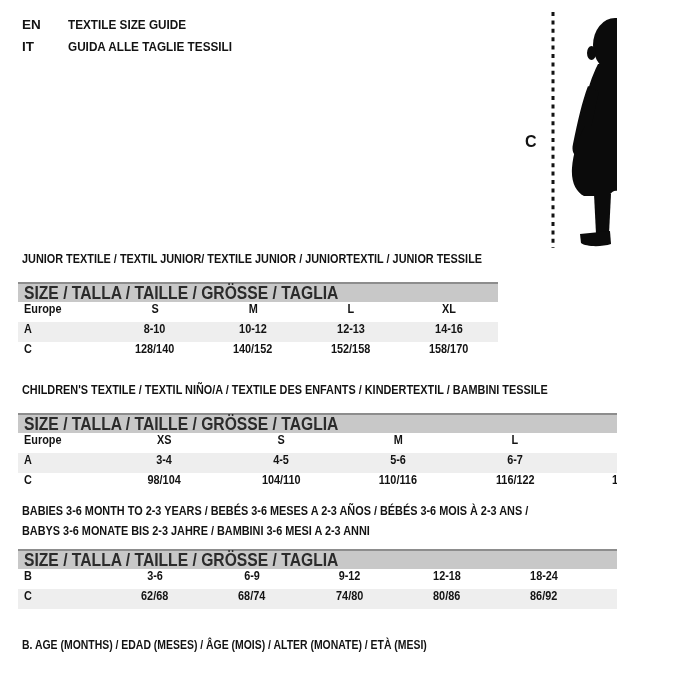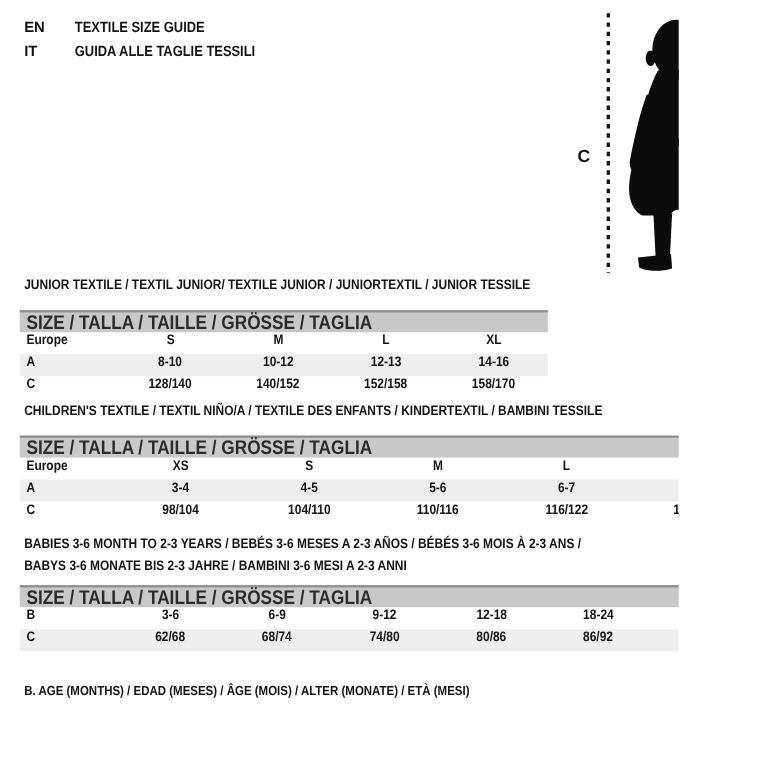--- a/index.html
+++ b/index.html
@@ -16,21 +16,21 @@
   .lang-row  { display:flex; height:22px; align-items:center; font-size:13.5px; }
   .lang-code { width:46px; flex:0 0 46px; }
 
   
   .figure { position:absolute; left:512px; top:6px; width:182px; height:246px; }
 
   
   .content { position:absolute; left:18px; top:249px; width:672px; }
   .section .titles { padding-left:4px; margin-bottom:13px; }
   .title-line { font-size:12.5px; line-height:20px; }
-  .section + .section { margin-top:1px; }
+  .section + .section { margin-top:18px; }
   .section.sec-2 { margin-top:8px; }
   .section.sec-2 .titles { margin-bottom:8px; }
 
   .size-table { width:672px; }
   .size-table.cols-4 { width:480px; }
   .thead { height:20px; line-height:16px; background:#c8c8c8; border-top:2px solid #8d8d8d;
            padding-left:6px; font-size:18px; color:#2b2b2b; display:flex; align-items:center; }
   .trow  { display:flex; height:20px; font-size:12.5px; }
   .rows .trow:nth-child(even) { background:#eeeeee; }
   .cell-label { flex:0 0 88px; padding-left:6px; text-align:left; }

